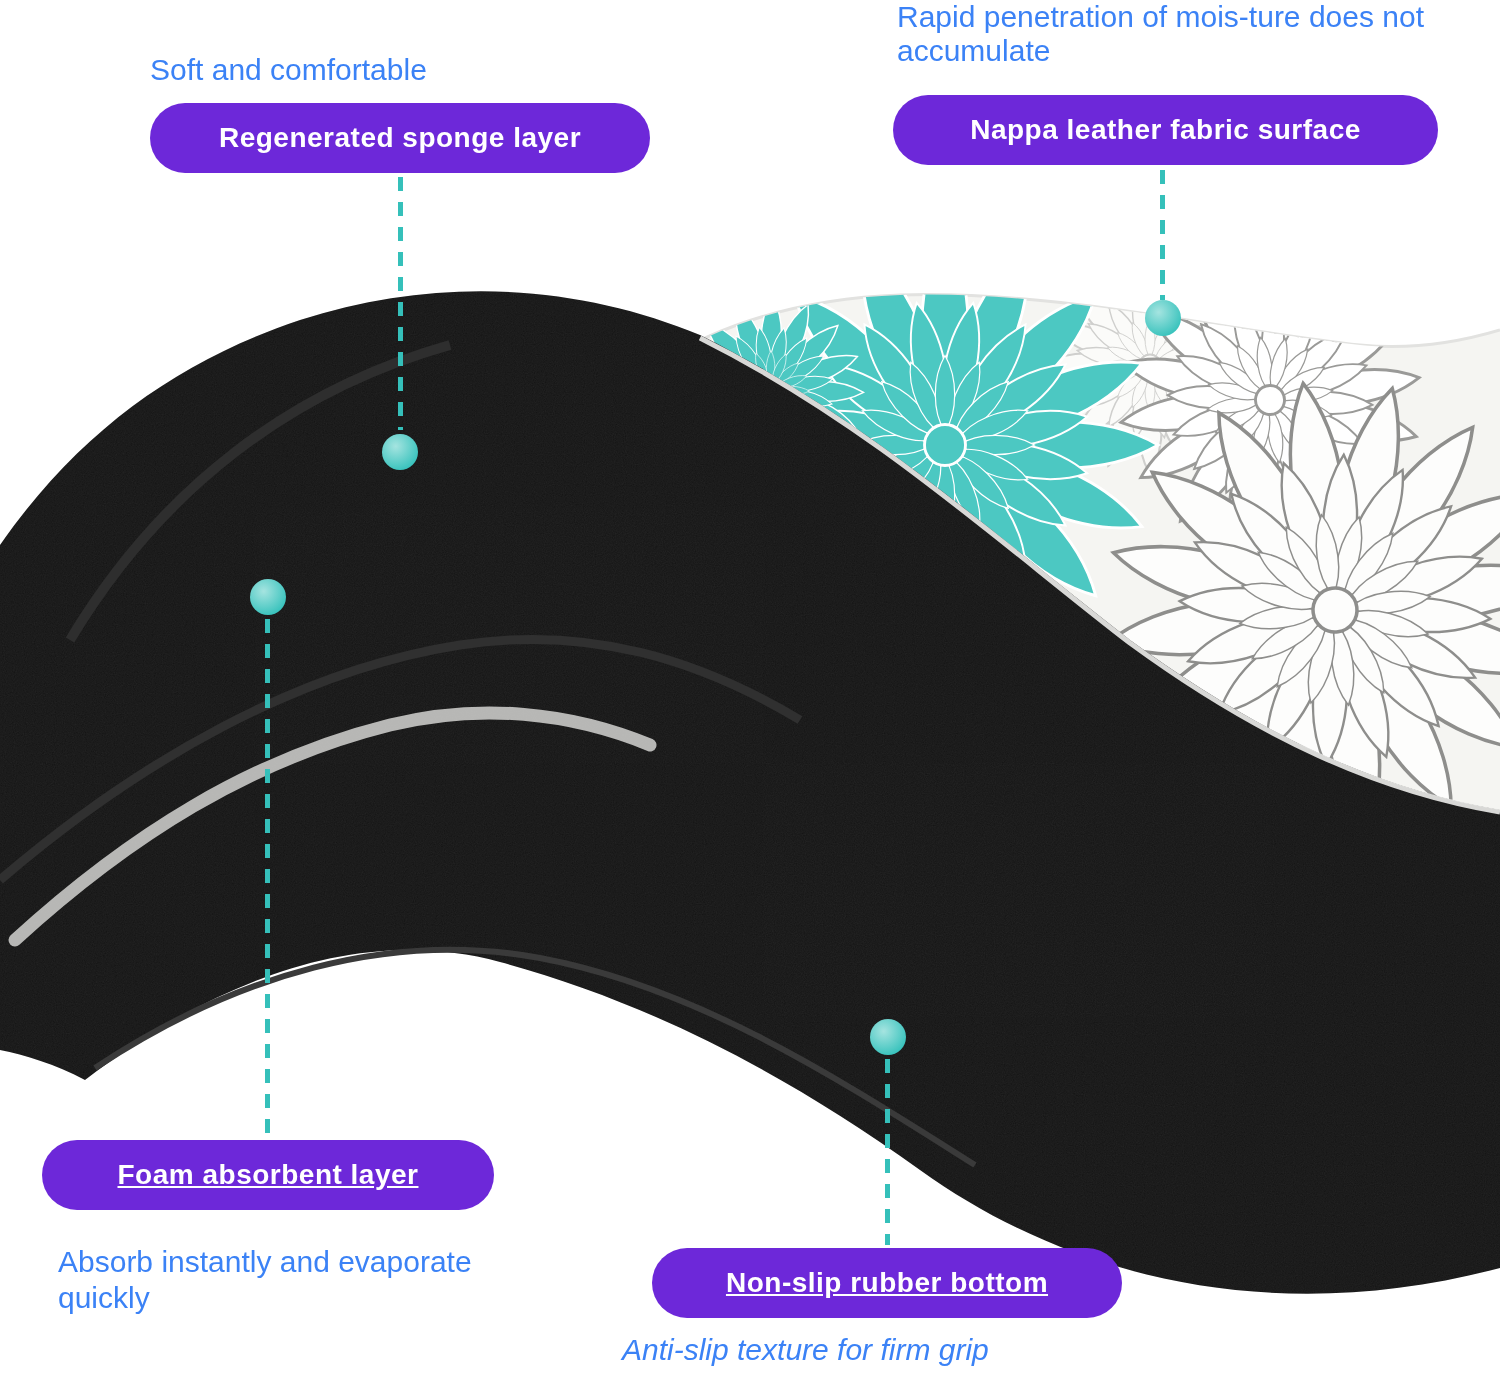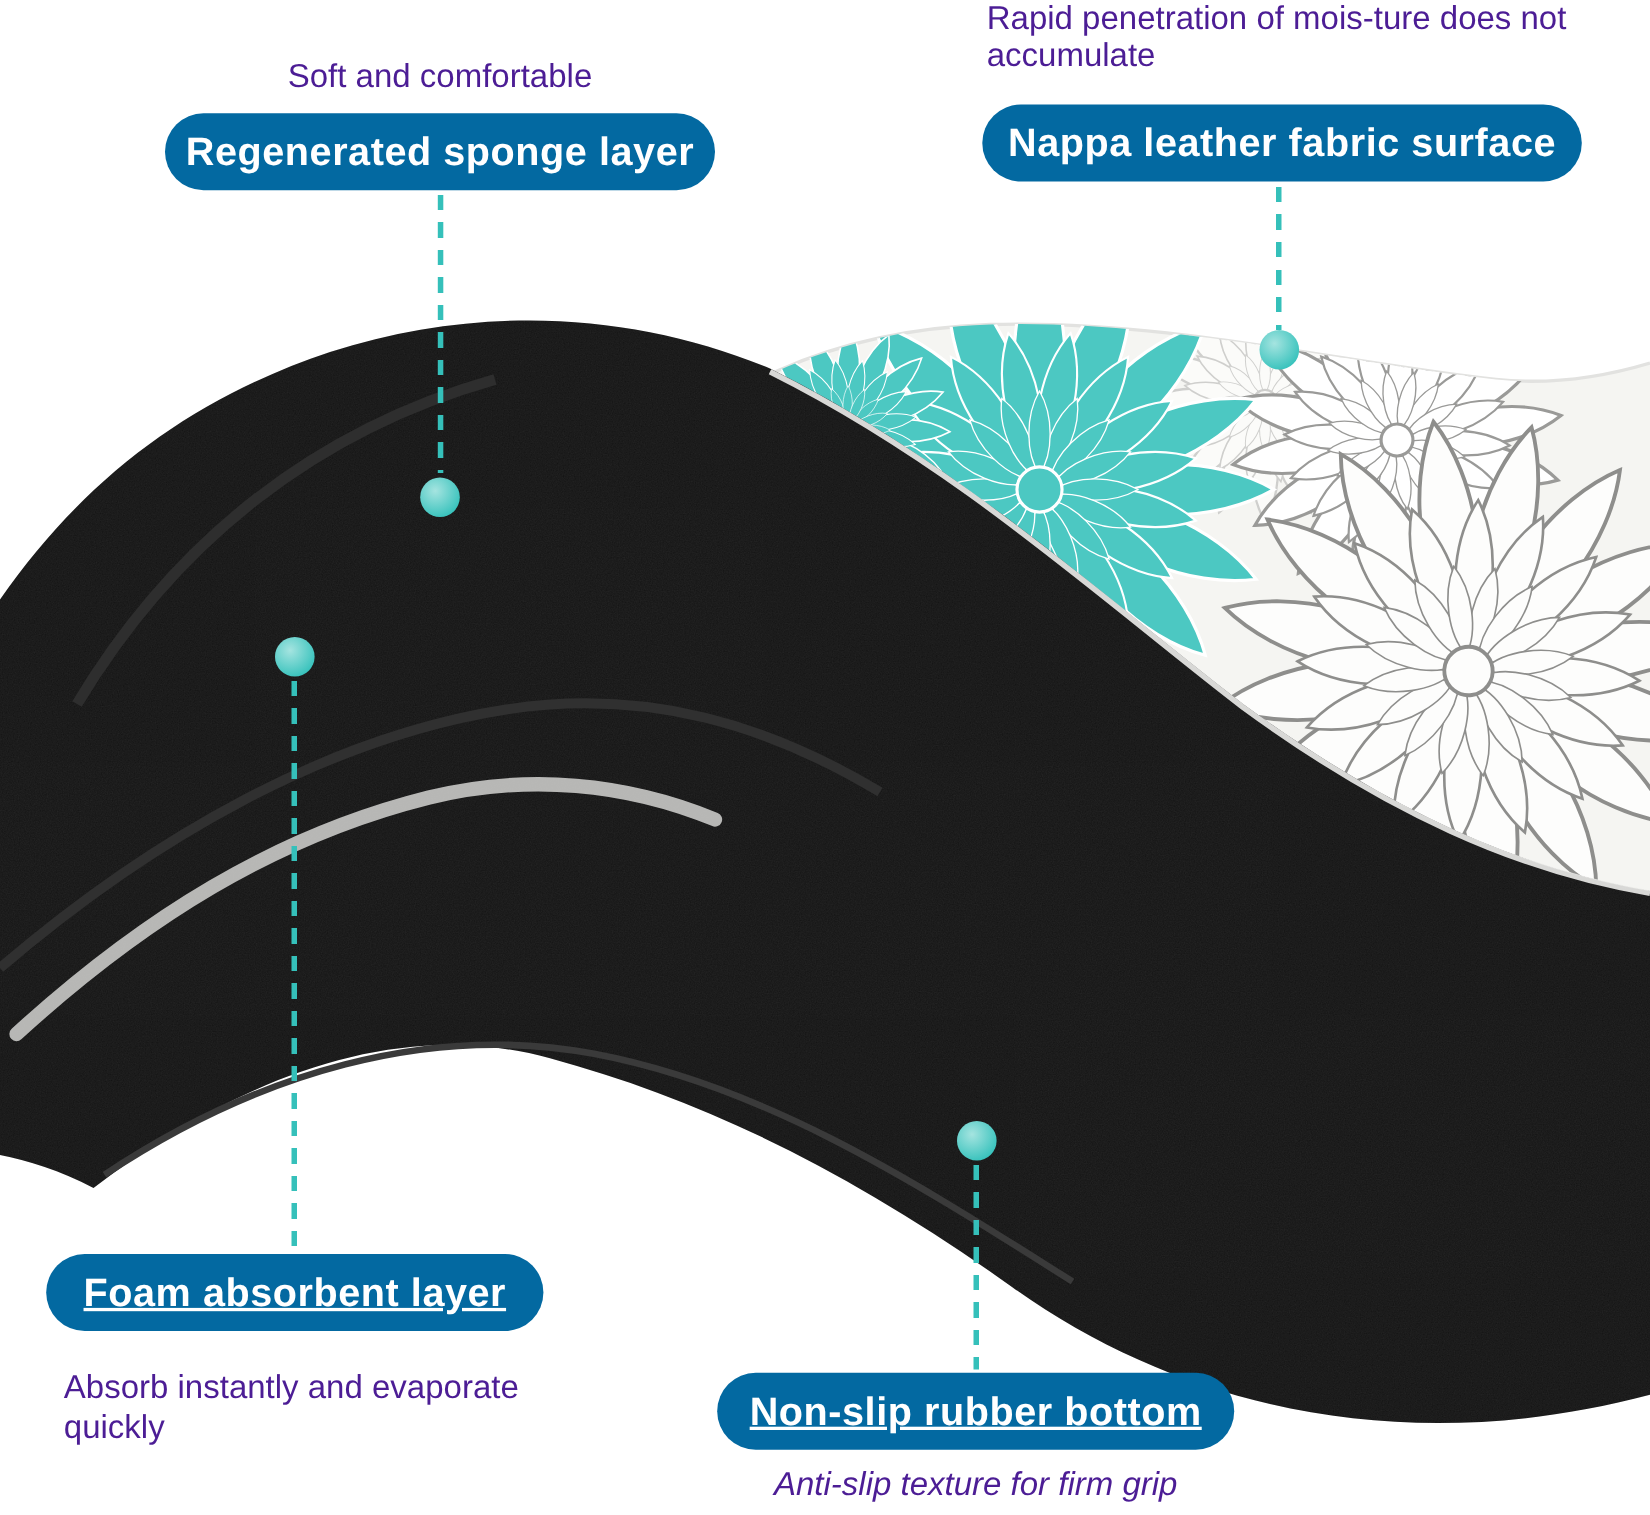--- a/index.html
+++ b/index.html
@@ -2,37 +2,37 @@
 <html><head>
 <meta charset="utf-8">
 <style>
   html,body{margin:0;padding:0;background:#ffffff;}
   .canvas{
     position:relative;width:1500px;height:1377px;background:#ffffff;overflow:hidden;
     font-family:"Liberation Sans", sans-serif;
   }
   .mat-svg{position:absolute;left:0;top:0;}
   .note{
-    position:absolute;color:#4c1d95;font-size:30px;line-height:36px;
+    position:absolute;color:#3b82f6;font-size:30px;line-height:36px;
     font-family:"Liberation Sans", sans-serif;
   }
   .pill{
-    position:absolute;background:#0369a1;color:#ffffff;font-weight:bold;font-size:36px;
+    position:absolute;background:#6d28d9;color:#ffffff;font-weight:bold;font-size:28px;
     display:flex;align-items:center;justify-content:center;border-radius:40px;
     text-align:center;letter-spacing:.5px;
   }
   .conn{
     position:absolute;width:5px;
     background:repeating-linear-gradient(to bottom,#35c0ba 0 14px,rgba(0,0,0,0) 14px 25px);
   }
   .dot{
     position:absolute;width:36px;height:36px;border-radius:50%;
     background:radial-gradient(circle at 38% 34%,#a5e4e0,#3ac3bd 75%);
   }
-  .center{text-align:center;}
+  .center{}
 </style>
 </head>
 <body>
 
 <div class="canvas">
 
   <svg class="mat-svg" width="1500" height="1377" viewBox="0 0 1500 1377">
     <defs>
       <path id="petal" d="M 0 -16 C 15 -38 15 -78 0 -104 C -15 -78 -15 -38 0 -16 Z"></path>
       <g id="ring16">

